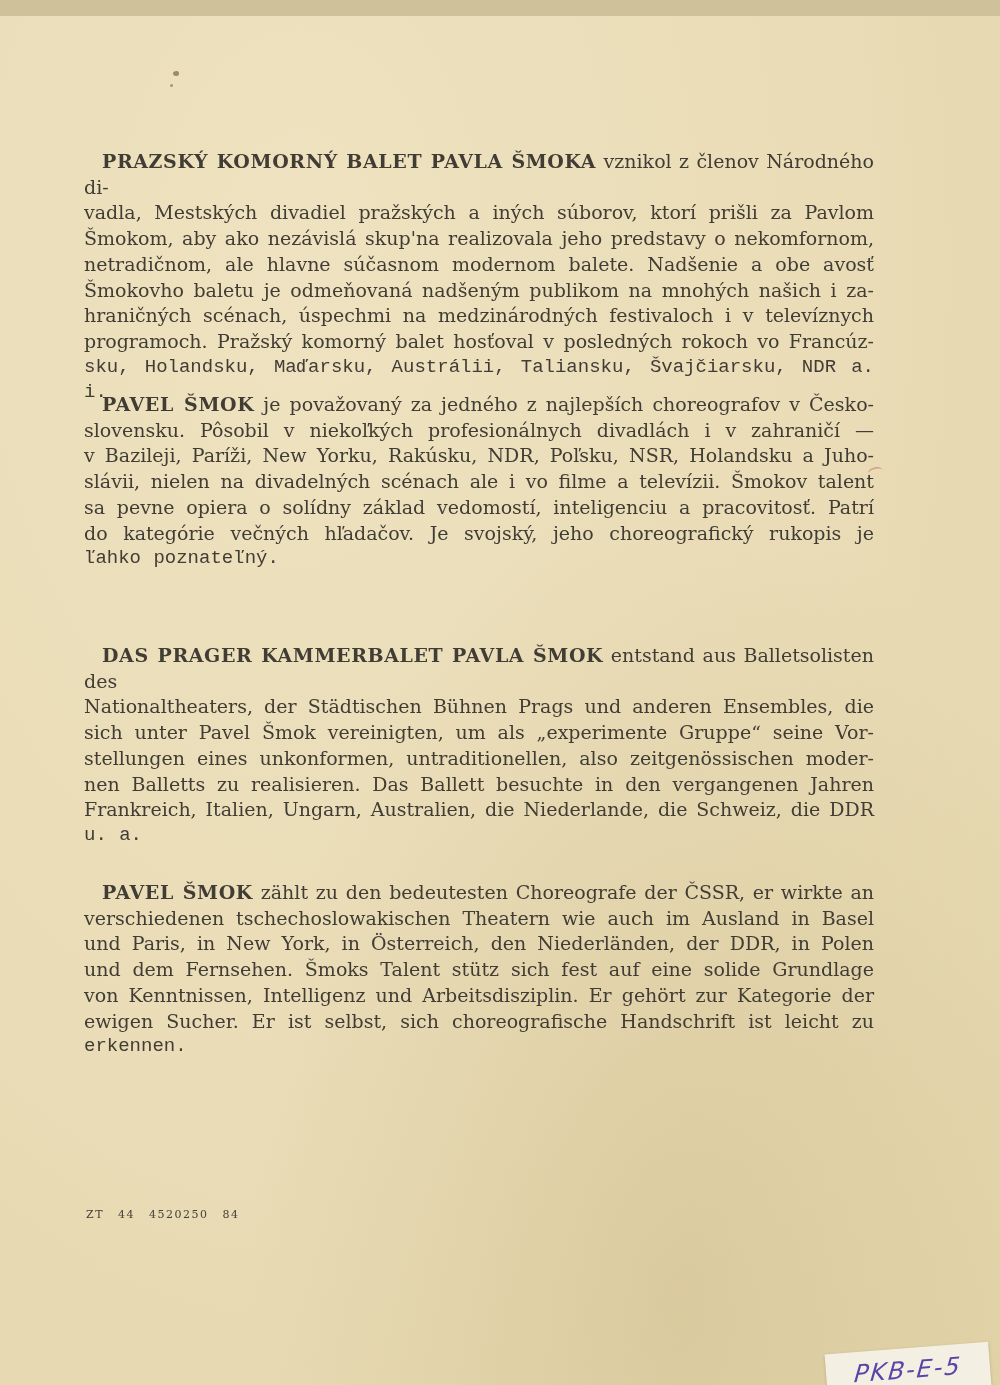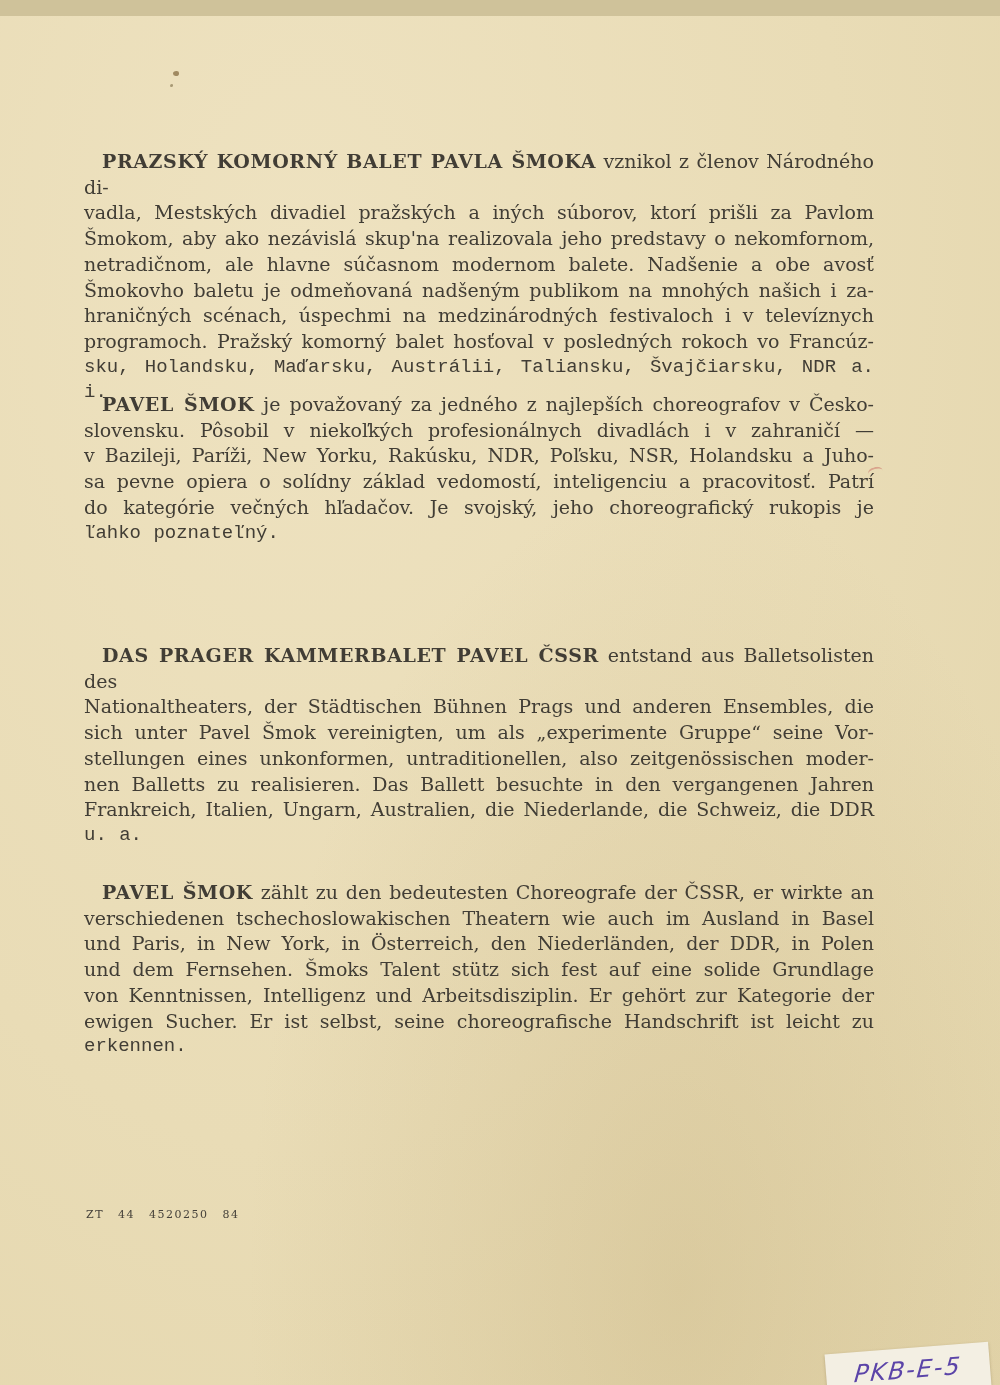--- a/index.html
+++ b/index.html
@@ -71,44 +71,45 @@
       <div class="line">Šmokovho baletu je odmeňovaná nadšeným publikom na mnohých našich i za-</div>
       <div class="line">hraničných scénach, úspechmi na medzinárodných festivaloch i v televíznych</div>
       <div class="line">programoch. Pražský komorný balet hosťoval v posledných rokoch vo Francúz-</div>
       <div class="line last">sku, Holandsku, Maďarsku, Austrálii, Taliansku, Švajčiarsku, NDR a. i.</div>
     </div>
 
   <div class="paragraph" style="top:376px">
       <div class="line first"><span class="lead">PAVEL ŠMOK</span> je považovaný za jedného z najlepších choreografov v Česko-</div>
       <div class="line">slovensku. Pôsobil v niekoľkých profesionálnych divadlách i v zahraničí —</div>
       <div class="line">v Bazileji, Paríži, New Yorku, Rakúsku, NDR, Poľsku, NSR, Holandsku a Juho-</div>
+      <div class="line">slávii, nielen na divadelných scénach ale i vo filme a televízii. Šmokov talent</div>
       <div class="line">sa pevne opiera o solídny základ vedomostí, inteligenciu a pracovitosť. Patrí</div>
       <div class="line">do kategórie večných hľadačov. Je svojský, jeho choreografický rukopis je</div>
       <div class="line last">ľahko poznateľný.</div>
     </div>
 
   <div class="pink-mark"></div>
 
   <div class="paragraph" style="top:627px">
-      <div class="line first"><span class="lead">DAS PRAGER KAMMERBALET PAVEL ČSSR</span> entstand aus Balletsolisten des</div>
+      <div class="line first"><span class="lead">DAS PRAGER KAMMERBALET PAVLA ŠMOK</span> entstand aus Balletsolisten des</div>
       <div class="line">Nationaltheaters, der Städtischen Bühnen Prags und anderen Ensembles, die</div>
       <div class="line">sich unter Pavel Šmok vereinigten, um als „experimente Gruppe“ seine Vor-</div>
       <div class="line">stellungen eines unkonformen, untraditionellen, also zeitgenössischen moder-</div>
       <div class="line">nen Balletts zu realisieren. Das Ballett besuchte in den vergangenen Jahren</div>
       <div class="line">Frankreich, Italien, Ungarn, Australien, die Niederlande, die Schweiz, die DDR</div>
       <div class="line last">u. a.</div>
     </div>
 
   <div class="paragraph" style="top:864px">
       <div class="line first"><span class="lead">PAVEL ŠMOK</span> zählt zu den bedeutesten Choreografe der ČSSR, er wirkte an</div>
       <div class="line">verschiedenen tschechoslowakischen Theatern wie auch im Ausland in Basel</div>
       <div class="line">und Paris, in New York, in Österreich, den Niederländen, der DDR, in Polen</div>
       <div class="line">und dem Fernsehen. Šmoks Talent stütz sich fest auf eine solide Grundlage</div>
       <div class="line">von Kenntnissen, Intelligenz und Arbeitsdisziplin. Er gehört zur Kategorie der</div>
-      <div class="line">ewigen Sucher. Er ist selbst, seine choreografische Handschrift ist leicht zu</div>
+      <div class="line">ewigen Sucher. Er ist selbst, sich choreografische Handschrift ist leicht zu</div>
       <div class="line last">erkennen.</div>
     </div>
 
   <div class="imprint">ZT 44 4520250 84</div>
 
   <div class="sticker">
     <span class="sticker-text">PKB-E-5</span>
   </div>
 
 </div>

